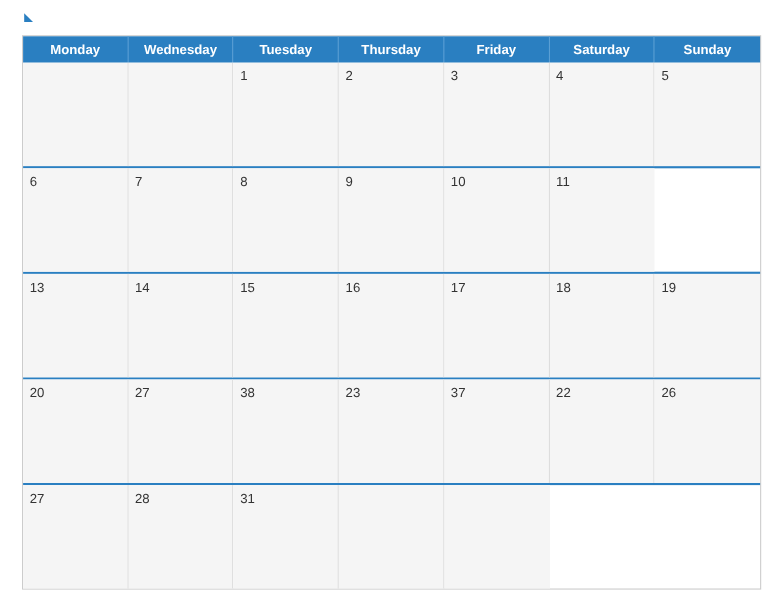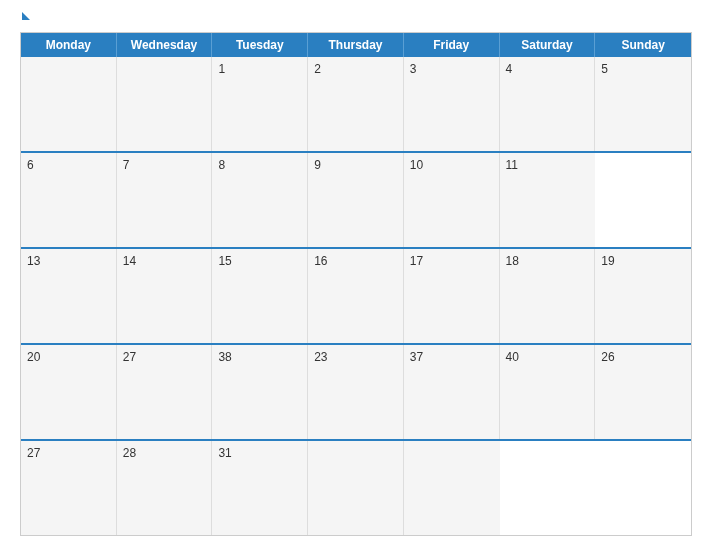--- a/index.html
+++ b/index.html
@@ -191,21 +191,21 @@
           <div class="day-cell"><span class="day-number">17</span></div>
           <div class="day-cell"><span class="day-number">18</span></div>
           <div class="day-cell"><span class="day-number">19</span></div>
         </div>
         <div class="week-row">
           <div class="day-cell"><span class="day-number">20</span></div>
           <div class="day-cell"><span class="day-number">27</span></div>
           <div class="day-cell"><span class="day-number">38</span></div>
           <div class="day-cell"><span class="day-number">23</span></div>
           <div class="day-cell"><span class="day-number">37</span></div>
-          <div class="day-cell"><span class="day-number">40</span></div>
+          <div class="day-cell"><span class="day-number">22</span></div>
           <div class="day-cell"><span class="day-number">26</span></div>
         </div>
         <div class="week-row">
           <div class="day-cell"><span class="day-number">27</span></div>
           <div class="day-cell"><span class="day-number">28</span></div>
           <div class="day-cell"><span class="day-number">31</span></div>
           <div class="day-cell empty"></div>
           <div class="day-cell empty"></div>
         </div>
       </div>

